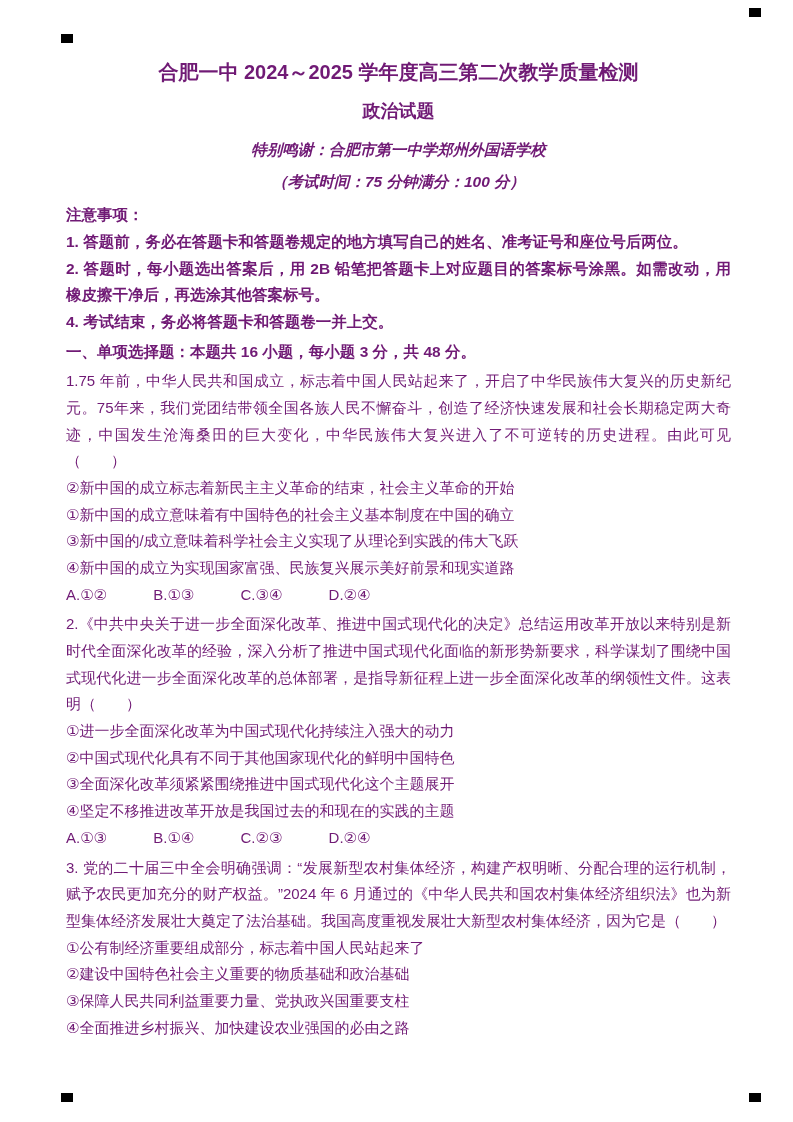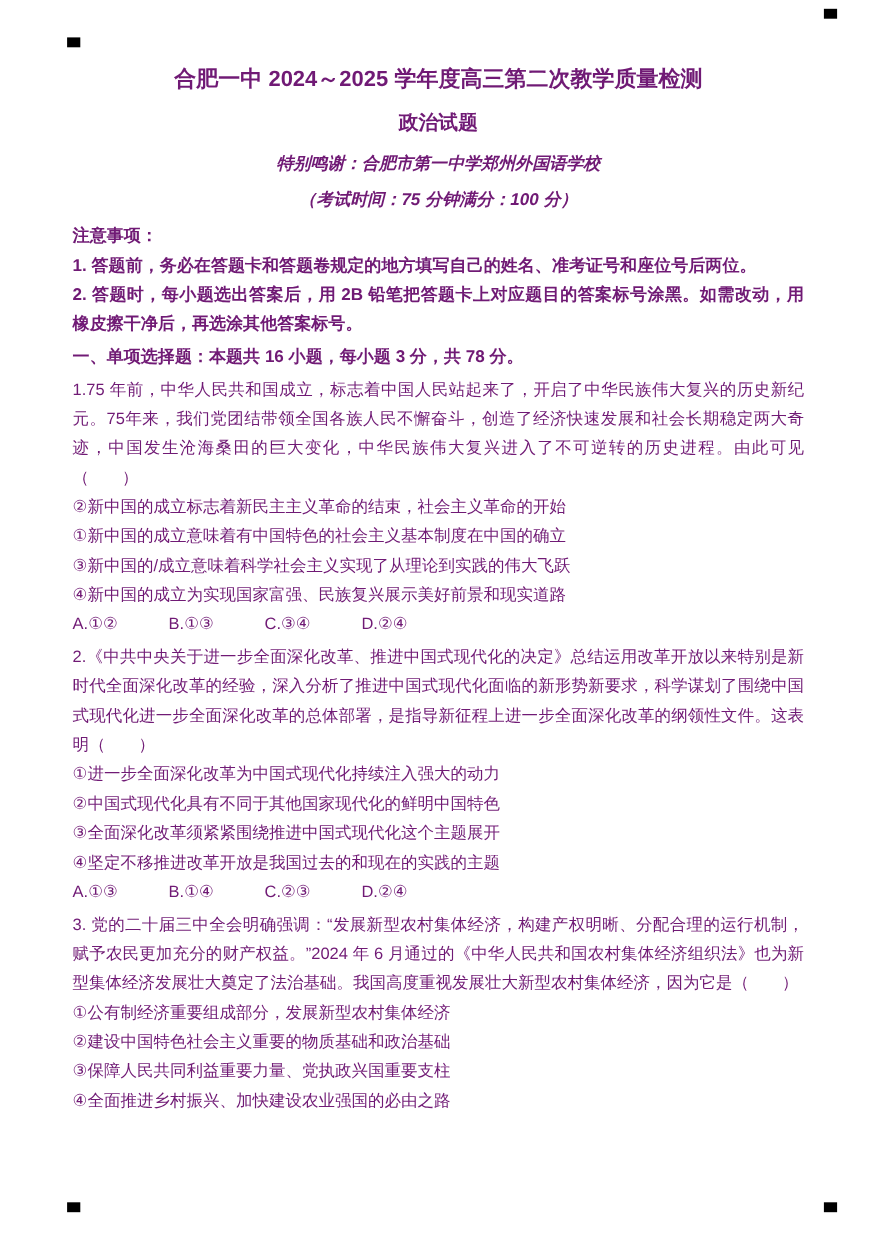--- a/index.html
+++ b/index.html
@@ -115,22 +115,23 @@
   <div class="content">
 
     <h1 class="title">合肥一中 2024～2025 学年度高三第二次教学质量检测</h1>
     <h2 class="subtitle">政治试题</h2>
     <p class="center-bold">特别鸣谢：合肥市第一中学郑州外国语学校</p>
     <p class="center-bold">（考试时间：75 分钟满分：100 分）</p>
 
     <p class="notice-title">注意事项：</p>
     <p class="notice">1. 答题前，务必在答题卡和答题卷规定的地方填写自己的姓名、准考证号和座位号后两位。</p>
     <p class="notice">2. 答题时，每小题选出答案后，用 2B 铅笔把答题卡上对应题目的答案标号涂黑。如需改动，用橡皮擦干净后，再选涂其他答案标号。</p>
+    <p class="notice">4. 考试结束，务必将答题卡和答题卷一并上交。</p>
 
-    <p class="section-title">一、单项选择题：本题共 16 小题，每小题 3 分，共 78 分。</p>
+    <p class="section-title">一、单项选择题：本题共 16 小题，每小题 3 分，共 48 分。</p>
 
     <div class="question">
       <p class="stem">1.75 年前，中华人民共和国成立，标志着中国人民站起来了，开启了中华民族伟大复兴的历史新纪元。75年来，我们党团结带领全国各族人民不懈奋斗，创造了经济快速发展和社会长期稳定两大奇迹，中国发生沧海桑田的巨大变化，中华民族伟大复兴进入了不可逆转的历史进程。由此可见（　　）</p>
       <p class="option">②新中国的成立标志着新民主主义革命的结束，社会主义革命的开始</p>
       <p class="option">①新中国的成立意味着有中国特色的社会主义基本制度在中国的确立</p>
       <p class="option">③新中国的/成立意味着科学社会主义实现了从理论到实践的伟大飞跃</p>
       <p class="option">④新中国的成立为实现国家富强、民族复兴展示美好前景和现实道路</p>
       <p class="answers">
         <span>A.①②</span>
         <span>B.①③</span>
@@ -148,20 +149,20 @@
       <p class="answers">
         <span>A.①③</span>
         <span>B.①④</span>
         <span>C.②③</span>
         <span>D.②④</span>
       </p>
     </div>
 
     <div class="question">
       <p class="stem">3. 党的二十届三中全会明确强调：“发展新型农村集体经济，构建产权明晰、分配合理的运行机制，赋予农民更加充分的财产权益。”2024 年 6 月通过的《中华人民共和国农村集体经济组织法》也为新型集体经济发展壮大奠定了法治基础。我国高度重视发展壮大新型农村集体经济，因为它是（　　）</p>
-      <p class="option">①公有制经济重要组成部分，发展新型农村集体经济</p>
+      <p class="option">①公有制经济重要组成部分，标志着中国人民站起来了</p>
       <p class="option">②建设中国特色社会主义重要的物质基础和政治基础</p>
       <p class="option">③保障人民共同利益重要力量、党执政兴国重要支柱</p>
       <p class="option">④全面推进乡村振兴、加快建设农业强国的必由之路</p>
     </div>
 
   </div>
 </div>
 
 </body></html>

